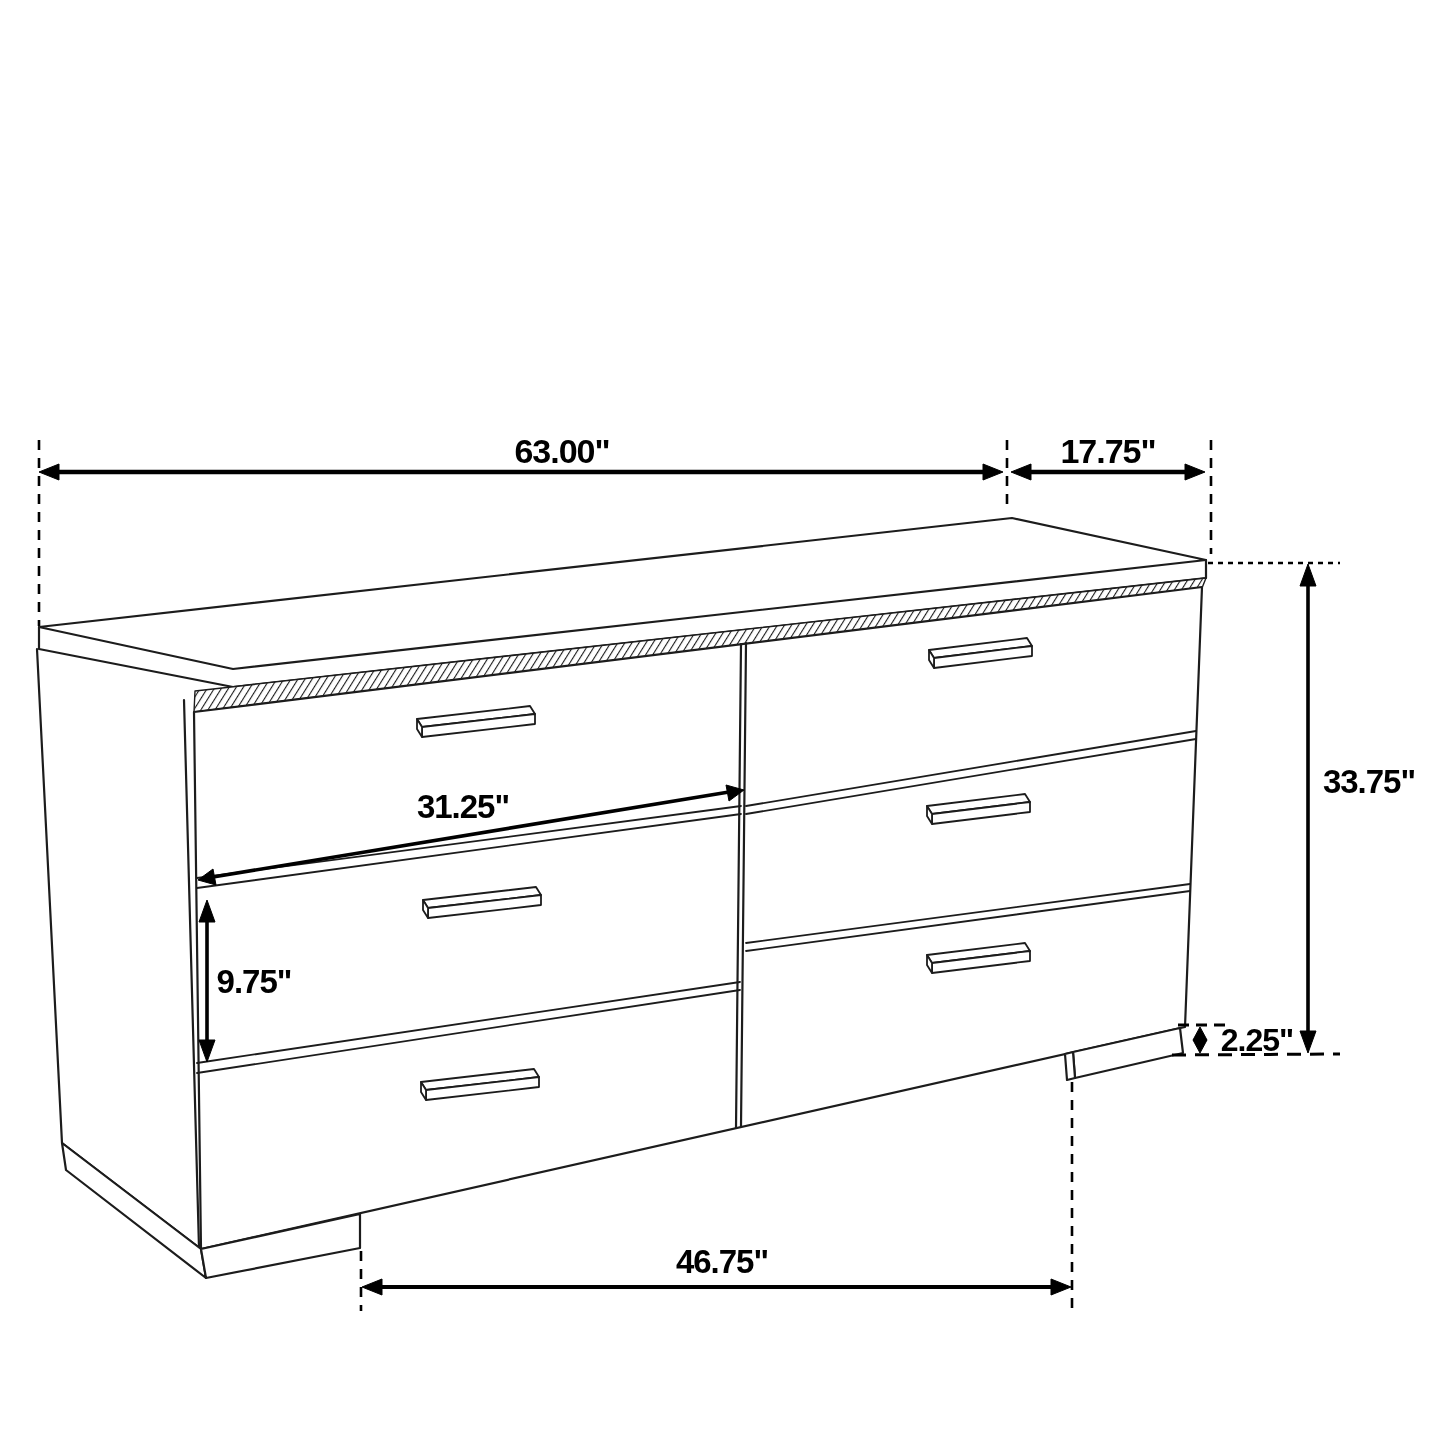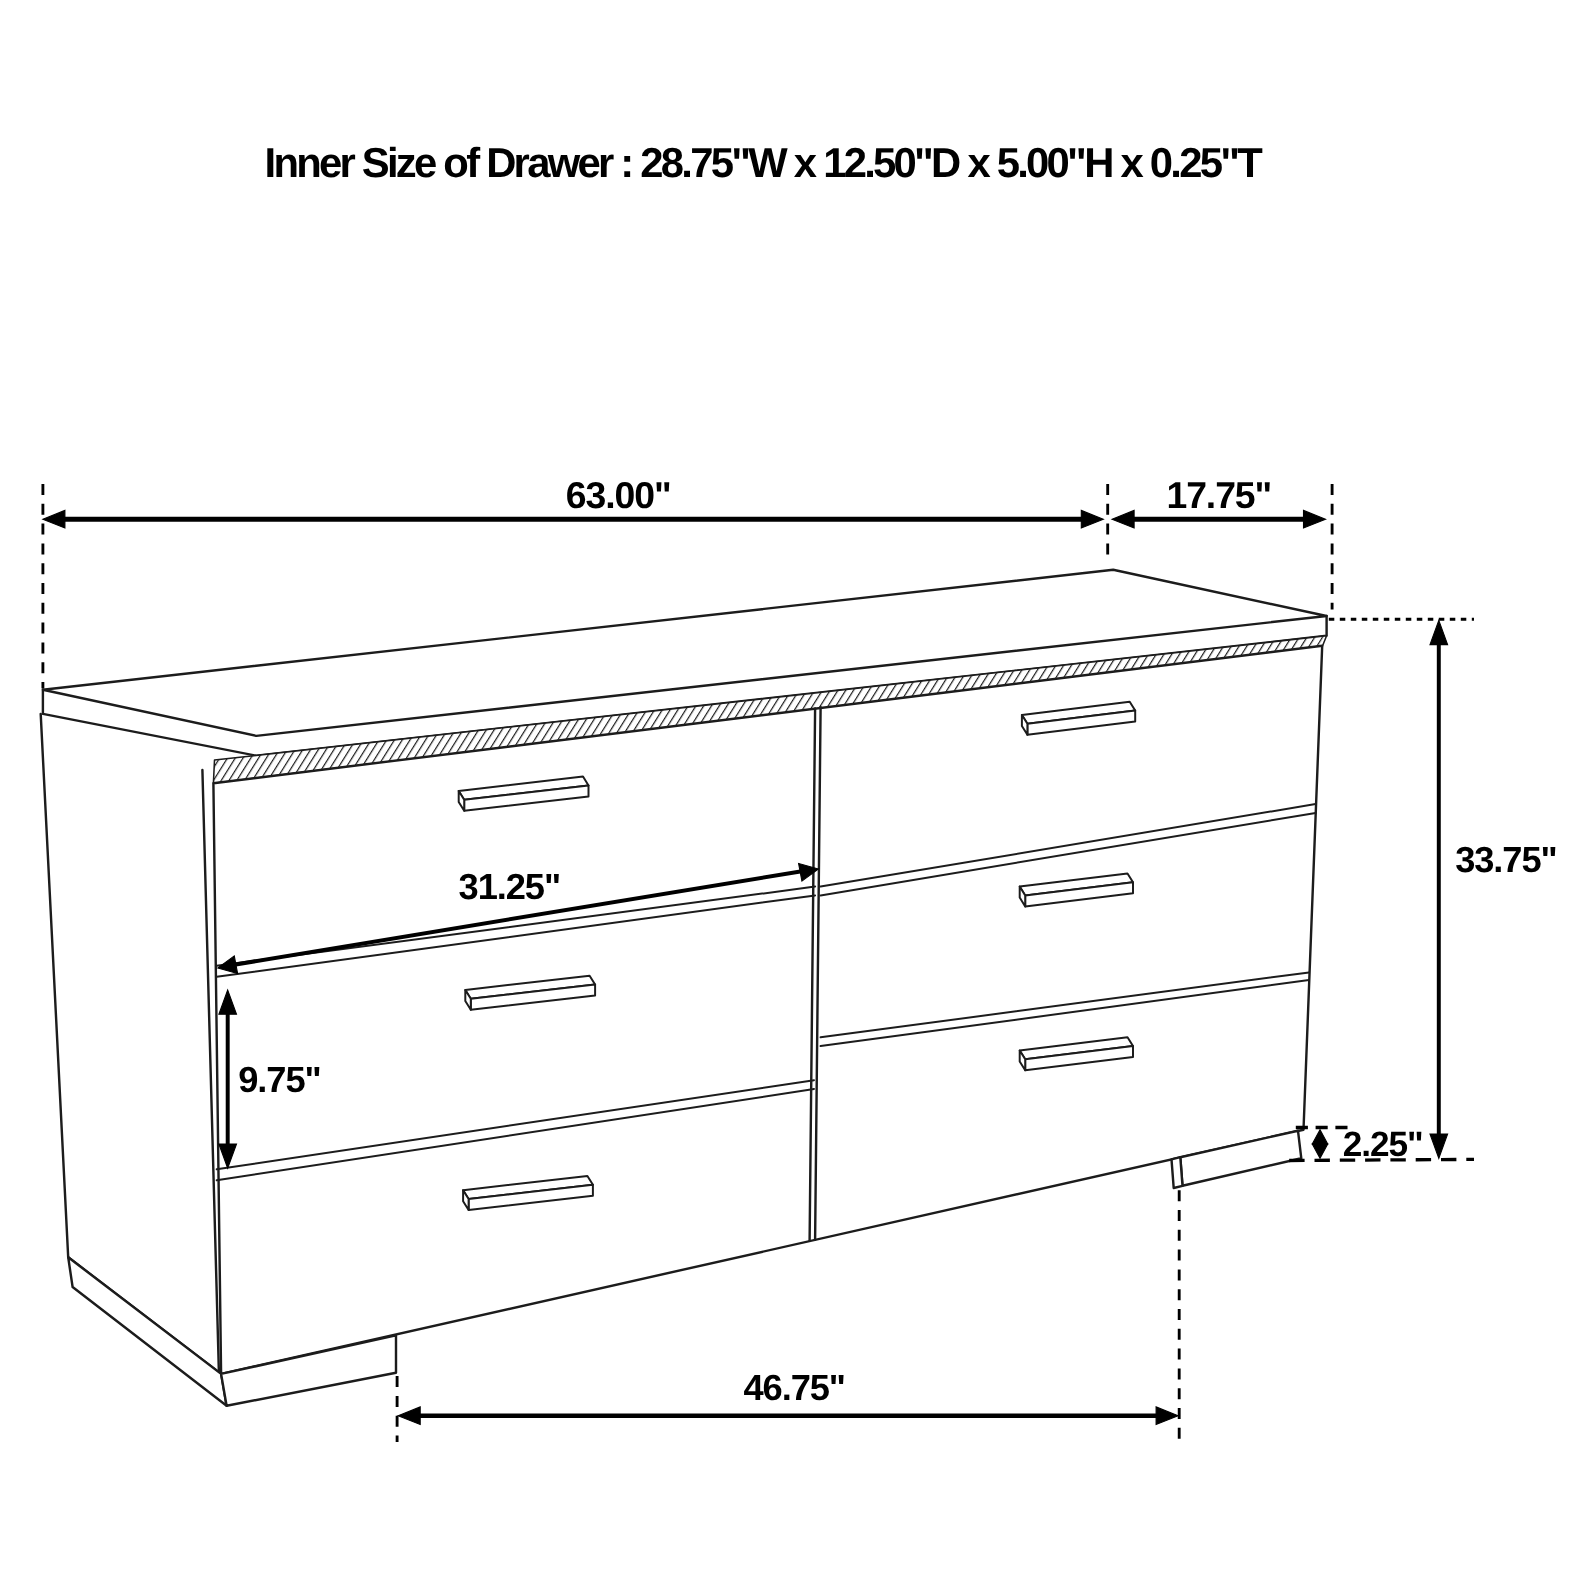--- a/index.html
+++ b/index.html
@@ -43,21 +43,20 @@
     color: #000000;
     white-space: nowrap;
     line-height: 1;
   }
 </style>
 </head>
 <body>
 
 <div id="canvas">
 
-  <div id="page-title">Inner Size of Drawer : 28.75"W x 12.50"D x 5.00"H x 0.25"T</div>
 
   <svg id="drawing-svg" width="1445" height="1445" viewBox="0 0 1445 1445">
     <defs>
       <pattern id="hatch" width="6" height="6" patternUnits="userSpaceOnUse" patternTransform="rotate(32)">
         <rect width="6" height="6" fill="#ffffff"></rect>
         <line x1="0" y1="0" x2="0" y2="6" stroke="#1c1c1c" stroke-width="2.2"></line>
       </pattern>
     </defs>
 
     <g stroke="#1c1c1c" stroke-width="2.2" fill="none" stroke-linejoin="round" stroke-linecap="round">

